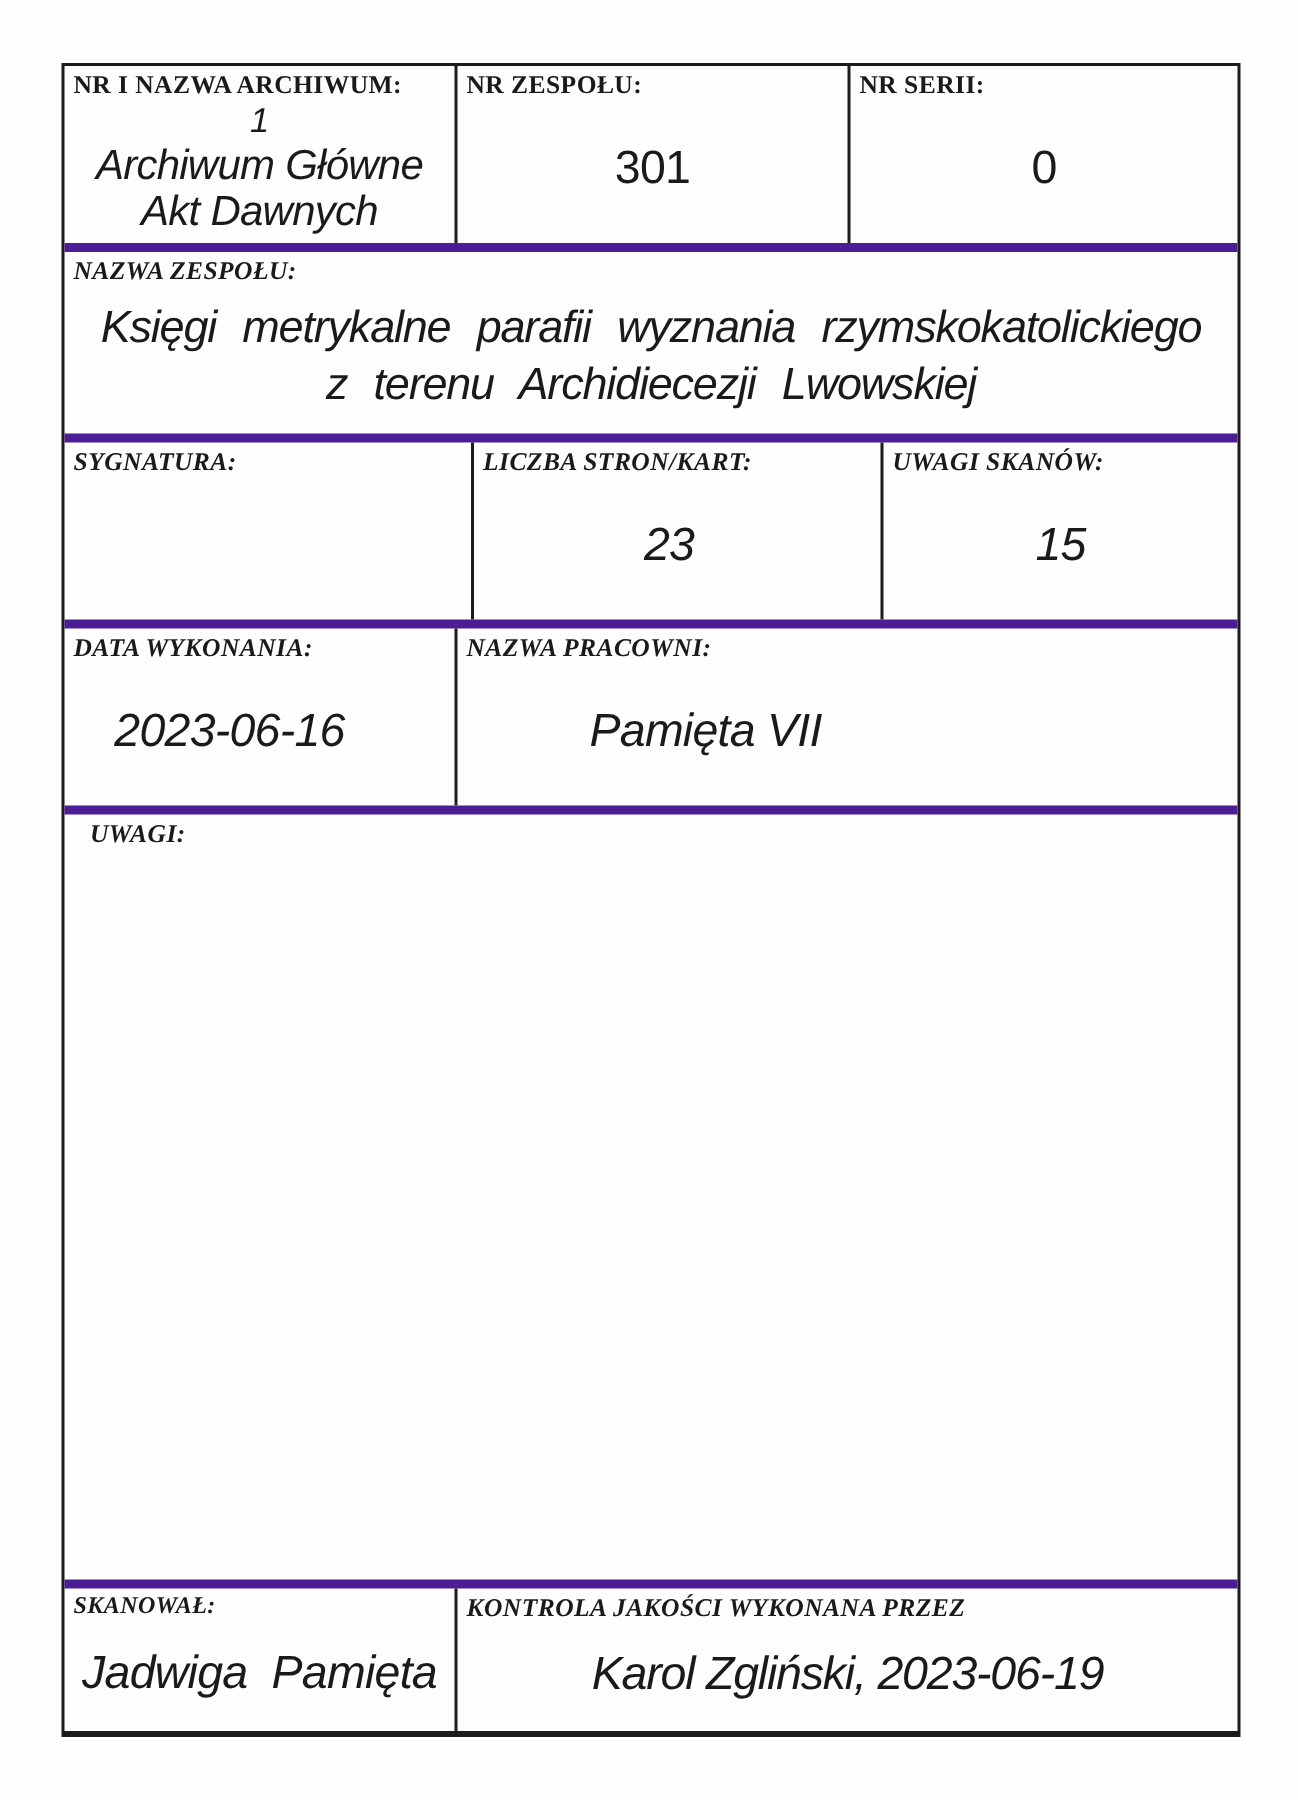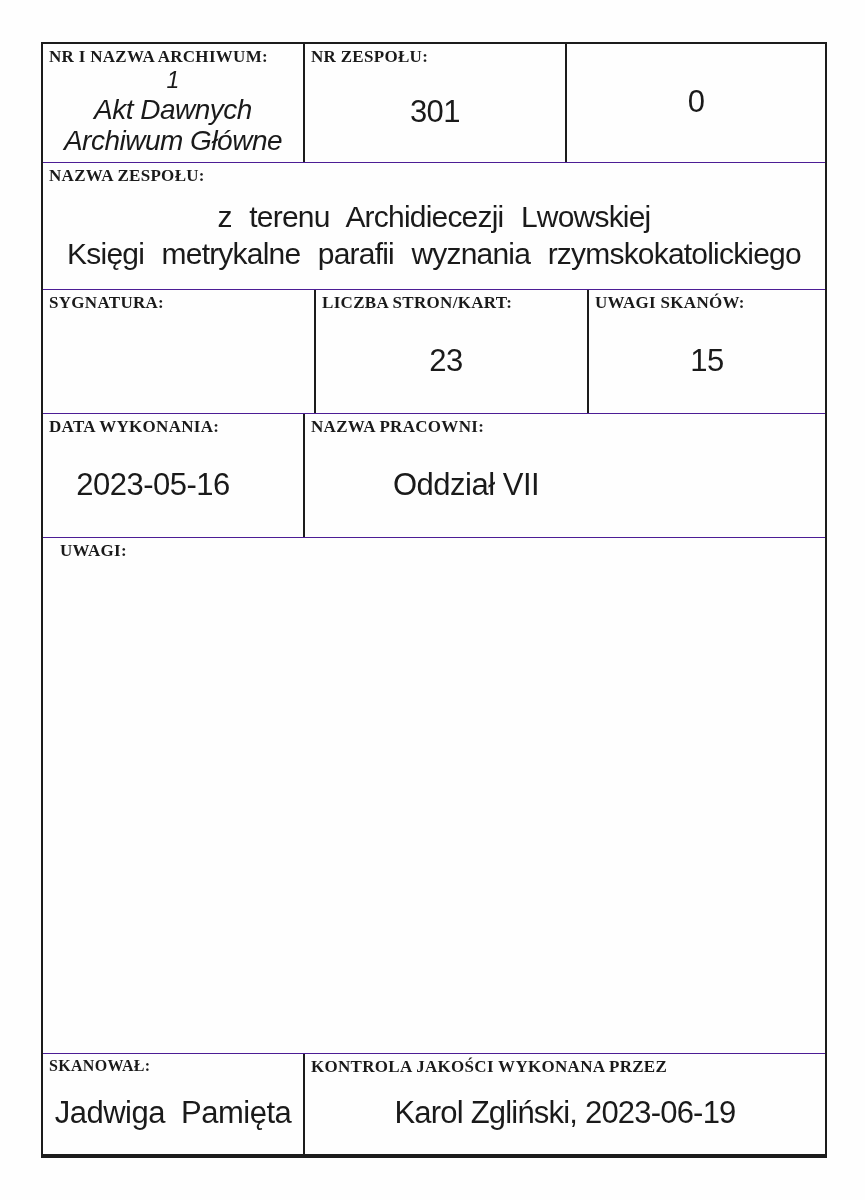--- a/index.html
+++ b/index.html
@@ -25,21 +25,21 @@
     width: 786px;
     height: 1116px;
     box-sizing: border-box;
     border: 2px solid #1c1c1c;
     border-bottom-width: 4px;
     background: #fefefe;
     display: flex;
     flex-direction: column;
   }
   .row { display: flex; box-sizing: border-box; }
-  .row + .row { border-top: 1px solid #4c1d95; }
+  .row + .row { border-top: 6px solid #4c1d95; font-style: italic; }
   .row-1 { height: 118px; }
   .row-2 { height: 127px; }
   .row-3 { height: 124px; gap: 11px; }
   .row-4 { height: 124px; }
   .row-5 { flex: 1; padding-left: 11px; }
   .row-6 { height: 101px; }
   .cell {
     box-sizing: border-box;
     display: flex;
     flex-direction: column;
@@ -110,43 +110,44 @@
 <body>
 
 <div class="page">
   <div class="form-table">
 
     <div class="row row-1">
       <div class="cell w-1">
         <div class="label">NR I NAZWA ARCHIWUM:</div>
         <div class="value-area">
           <div class="value-num-small">1</div>
+          <div class="value-italic">Archiwum Główne</div>
           <div class="value-italic">Akt Dawnych</div>
-          <div class="value-italic">Archiwum Główne</div>
         </div>
       </div>
       <div class="cell w-2">
         <div class="label">NR ZESPOŁU:</div>
         <div class="value-area">
           <div class="value-big">301</div>
         </div>
       </div>
       <div class="cell w-rest">
+        <div class="label">NR SERII:</div>
         <div class="value-area">
           <div class="value-big">0</div>
         </div>
       </div>
     </div>
 
     <div class="row row-2">
       <div class="cell w-rest">
         <div class="label">NAZWA ZESPOŁU:</div>
         <div class="value-area">
+          <div class="fonds-name-line">Księgi metrykalne parafii wyznania rzymskokatolickiego</div>
           <div class="fonds-name-line">z terenu Archidiecezji Lwowskiej</div>
-          <div class="fonds-name-line">Księgi metrykalne parafii wyznania rzymskokatolickiego</div>
         </div>
       </div>
     </div>
 
     <div class="row row-3">
       <div class="cell w-1">
         <div class="label">SYGNATURA:</div>
       </div>
       <div class="cell w-2">
         <div class="label">LICZBA STRON/KART:</div>
@@ -159,27 +160,27 @@
         <div class="value-area">
           <div class="value-big">15</div>
         </div>
       </div>
     </div>
 
     <div class="row row-4">
       <div class="cell w-1">
         <div class="label">DATA WYKONANIA:</div>
         <div class="value-area shift-left">
-          <div class="value-big">2023-05-16</div>
+          <div class="value-big">2023-06-16</div>
         </div>
       </div>
       <div class="cell w-rest">
         <div class="label">NAZWA PRACOWNI:</div>
         <div class="value-area align-left">
-          <div class="value-big">Oddział VII</div>
+          <div class="value-big">Pamięta VII</div>
         </div>
       </div>
     </div>
 
     <div class="row row-5">
       <div class="cell w-rest">
         <div class="label">UWAGI:</div>
         <div class="value-area">
           <div class="value-big"></div>
         </div>

